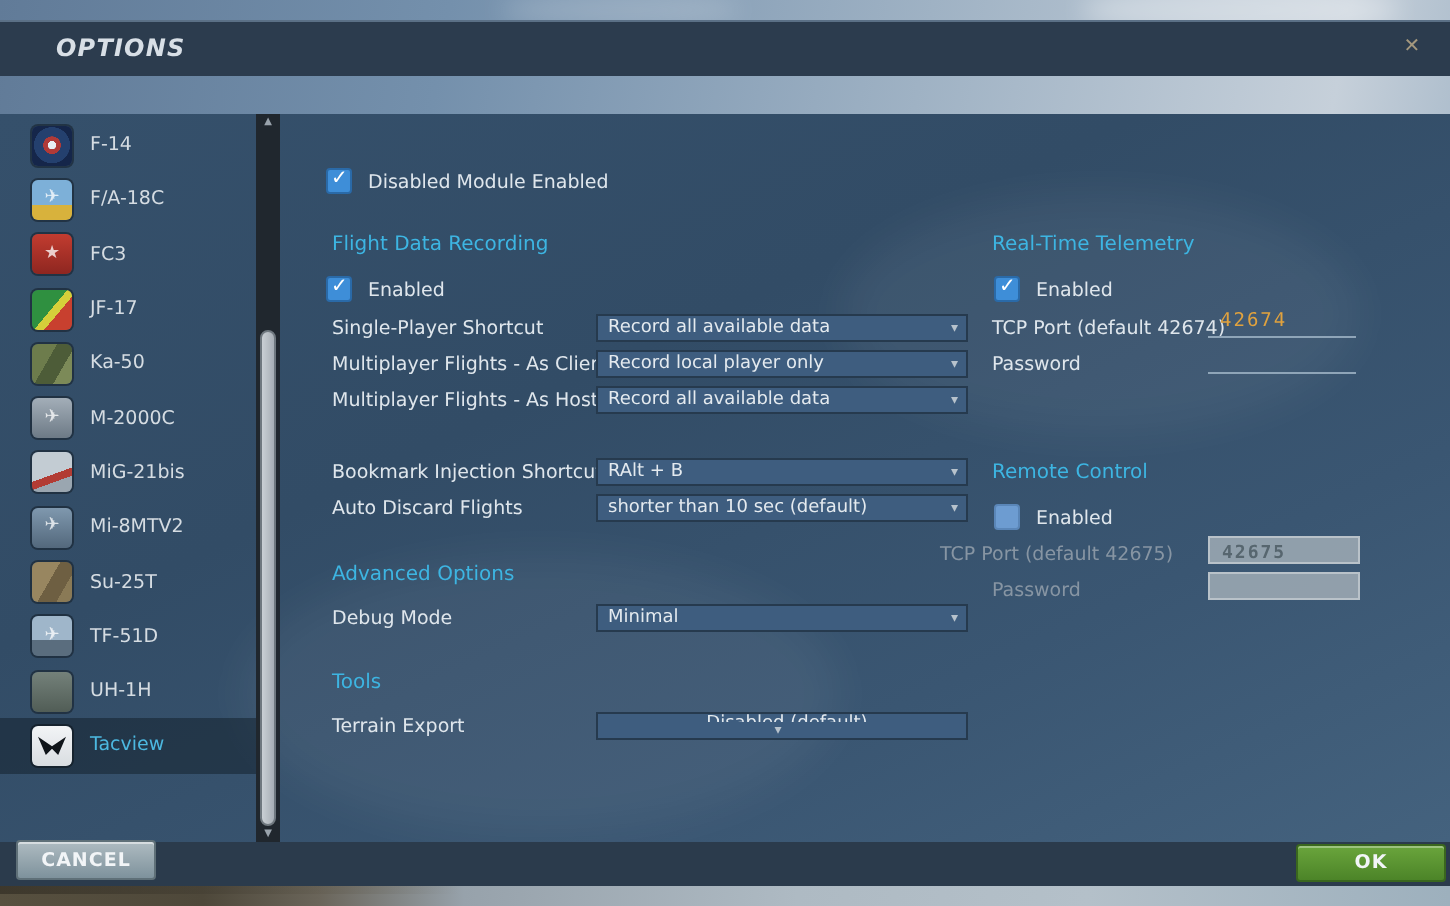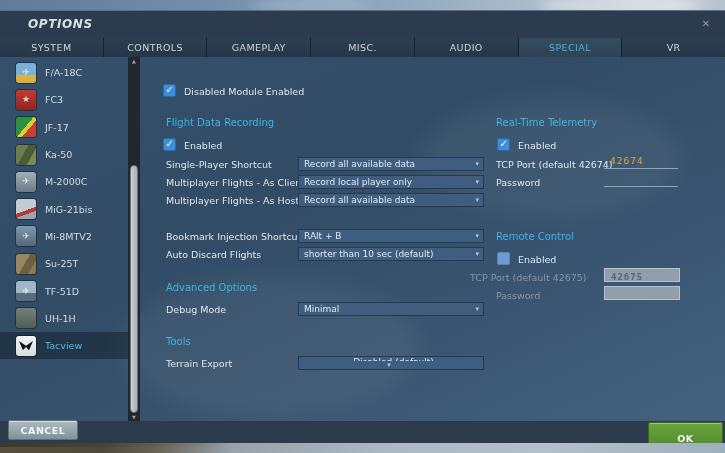--- a/index.html
+++ b/index.html
@@ -89,57 +89,52 @@
   .note { position:absolute; left:496px; font-size:9.5px; color:#d79a36; white-space:nowrap; }
 
   
   .footbar { position:absolute; left:0; top:421px; width:725px; height:22px; background:#2b3b4c; }
   .btn { position:absolute; display:flex; align-items:center; justify-content:center;
     font-size:9.5px; font-weight:bold; letter-spacing:.5px; color:#f2f5f7; cursor:pointer;
     border-radius:2px; }
   .btn-cancel { left:8px; top:420px; width:70px; height:20px;
     background:linear-gradient(#aebbc1,#7e929c); border:1px solid #5f7078;
     box-shadow:inset 0 1px 0 rgba(255,255,255,.5); }
-  .btn-ok { left:648px; top:422px; width:75px; height:32px;
+  .btn-ok { left:648px; top:422px; width:75px; height:19px;
     background:linear-gradient(#6aa53c,#4c8428); border:1px solid #3a671e;
     box-shadow:inset 0 1px 0 rgba(255,255,255,.35); }
 
   .terrain { position:absolute; left:0; top:443px; width:725px; height:10px;
     background:linear-gradient(90deg,#57503f 0%,#4e483a 14%,#6a655a 22%,#97a2ab 32%,#aebac3 55%,#b4c0c9 75%,#9db0bd 100%); }
   .terrain::after { content:""; position:absolute; left:0; top:0; width:230px; height:4px;
     background:linear-gradient(90deg,rgba(40,36,28,.55),rgba(90,84,70,.25) 70%,transparent); }
 </style>
 </head>
 <body>
 
 <div class="screen">
   <div class="cloud" style="left:540px;top:-8px;width:160px;height:26px;"></div>
   <div class="cloud" style="left:250px;top:-4px;width:120px;height:18px;opacity:.5;"></div>
 
   <div class="titlebar">
     <div class="title">OPTIONS</div>
     <div class="close-x">✕</div>
   </div>
 
-  <div class="tabbar">
-    <div class="tab">SYSTEM</div>
-    <div class="tab">CONTROLS</div>
-    <div class="tab">GAMEPLAY</div>
-    <div class="tab">MISC.</div>
-    <div class="tab">AUDIO</div>
-    <div class="tab active">SPECIAL</div>
-    <div class="tab">VR</div>
-  </div>
 
   <div class="panel">
     <div class="hl" style="left:420px;top:40px;width:260px;height:120px;"></div>
     <div class="hl" style="left:120px;top:220px;width:300px;height:140px;"></div>
   </div>
 
   <div class="sidebar">
+    <div class="side-item">
+      <span class="mod-icon ic-f14"></span>
+      <span class="side-label">F-14</span>
+    </div>
     <div class="side-item">
       <span class="mod-icon ic-fa18">
           <span class="plane">✈</span>
         </span>
       <span class="side-label">F/A-18C</span>
     </div>
     <div class="side-item">
       <span class="mod-icon ic-fc3">
           <span class="plane">★</span>
         </span>

